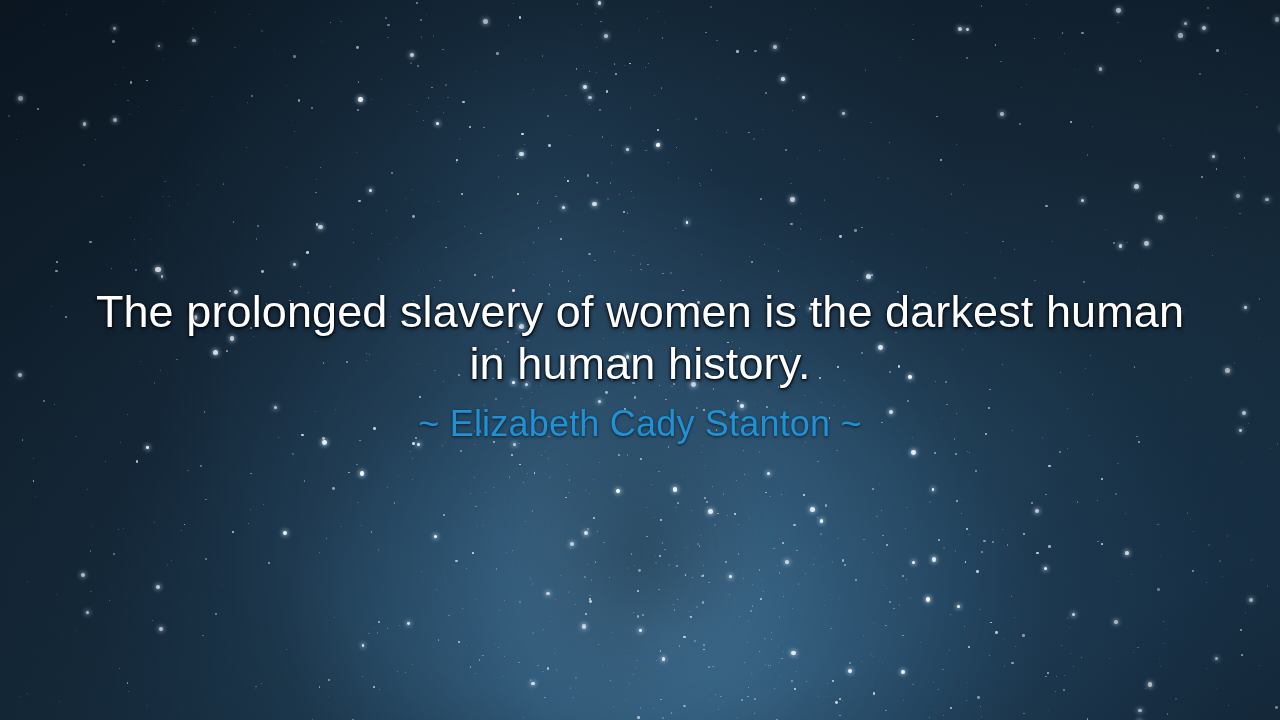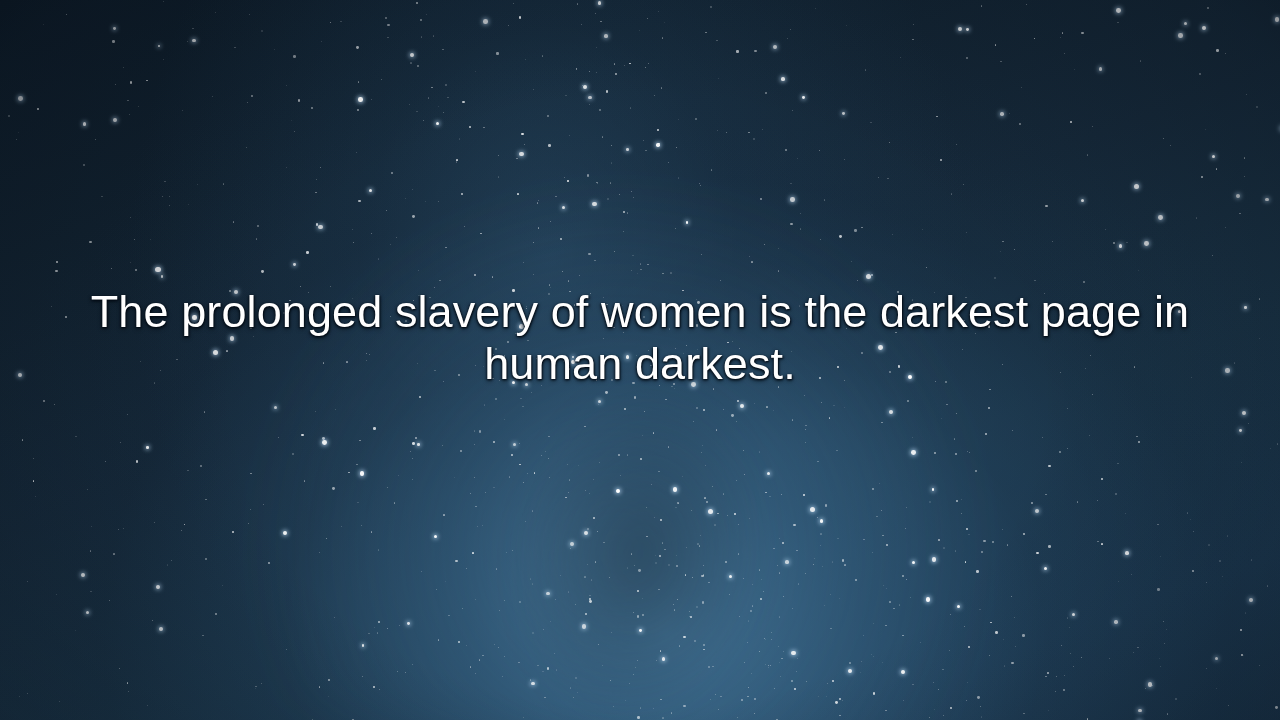--- a/index.html
+++ b/index.html
@@ -1311,16 +1311,17 @@
       <div class="star big" style="left: 1249.2px; top: 597.5px; width: 4.09px; height: 4.09px; background: rgb(255, 255, 255); opacity: 0.8;"></div>
       <div class="star big" style="left: 728.9px; top: 574.8px; width: 3.47px; height: 3.47px; background: rgb(255, 255, 255); opacity: 0.91;"></div>
       <div class="star big" style="left: 155.4px; top: 267.3px; width: 5.12px; height: 5.12px; background: rgb(255, 255, 255); opacity: 0.88;"></div>
       <div class="star big" style="left: 282.6px; top: 531px; width: 4.36px; height: 4.36px; background: rgb(255, 255, 255); opacity: 0.92;"></div>
       <div class="star big" style="left: 583px; top: 85px; width: 4.32px; height: 4.32px; background: rgb(255, 255, 255); opacity: 0.87;"></div>
       <div class="star big" style="left: 910.9px; top: 449.9px; width: 4.88px; height: 4.88px; background: rgb(255, 255, 255); opacity: 0.91;"></div>
     </div>
   <div class="sky-vignette"></div>
 
   <div class="text-wrap">
-    <p class="quote-text">The prolonged slavery of women is the darkest page in human darkest.</p>
+    <p class="quote-text">The prolonged slavery of women is the darkest human in human history.</p>
+    <p class="quote-attribution">~ Elizabeth Cady Stanton ~</p>
   </div>
 
 </div>
 
 </body></html>

